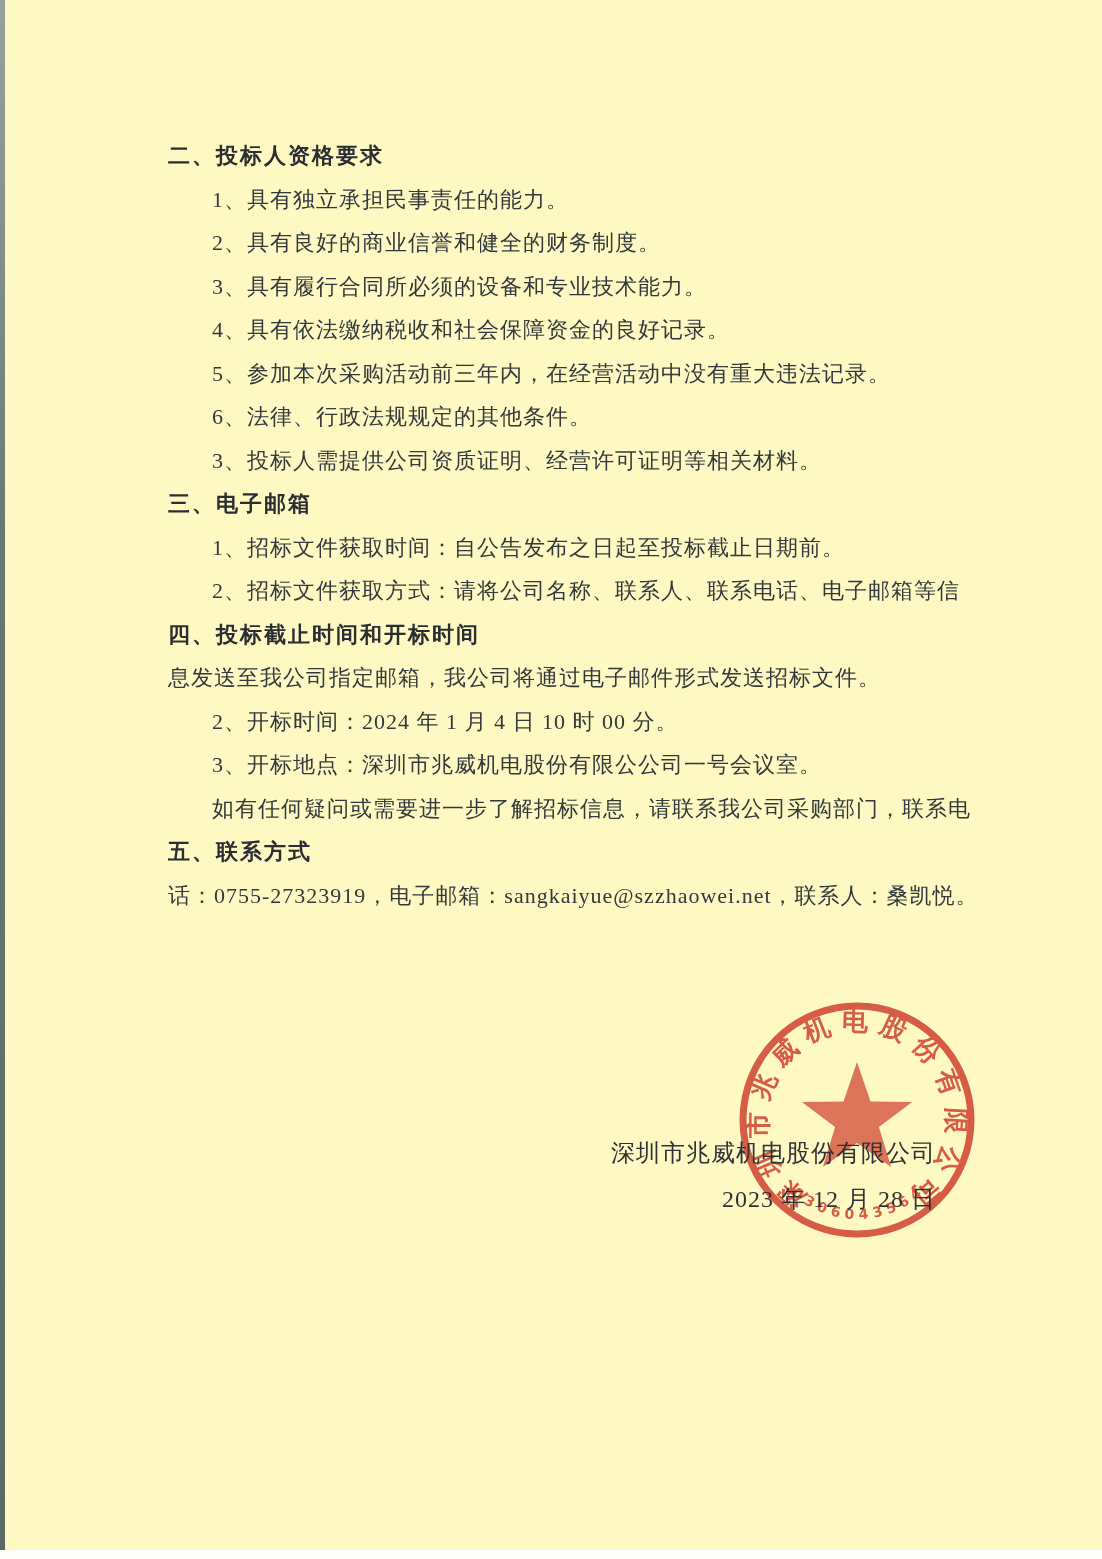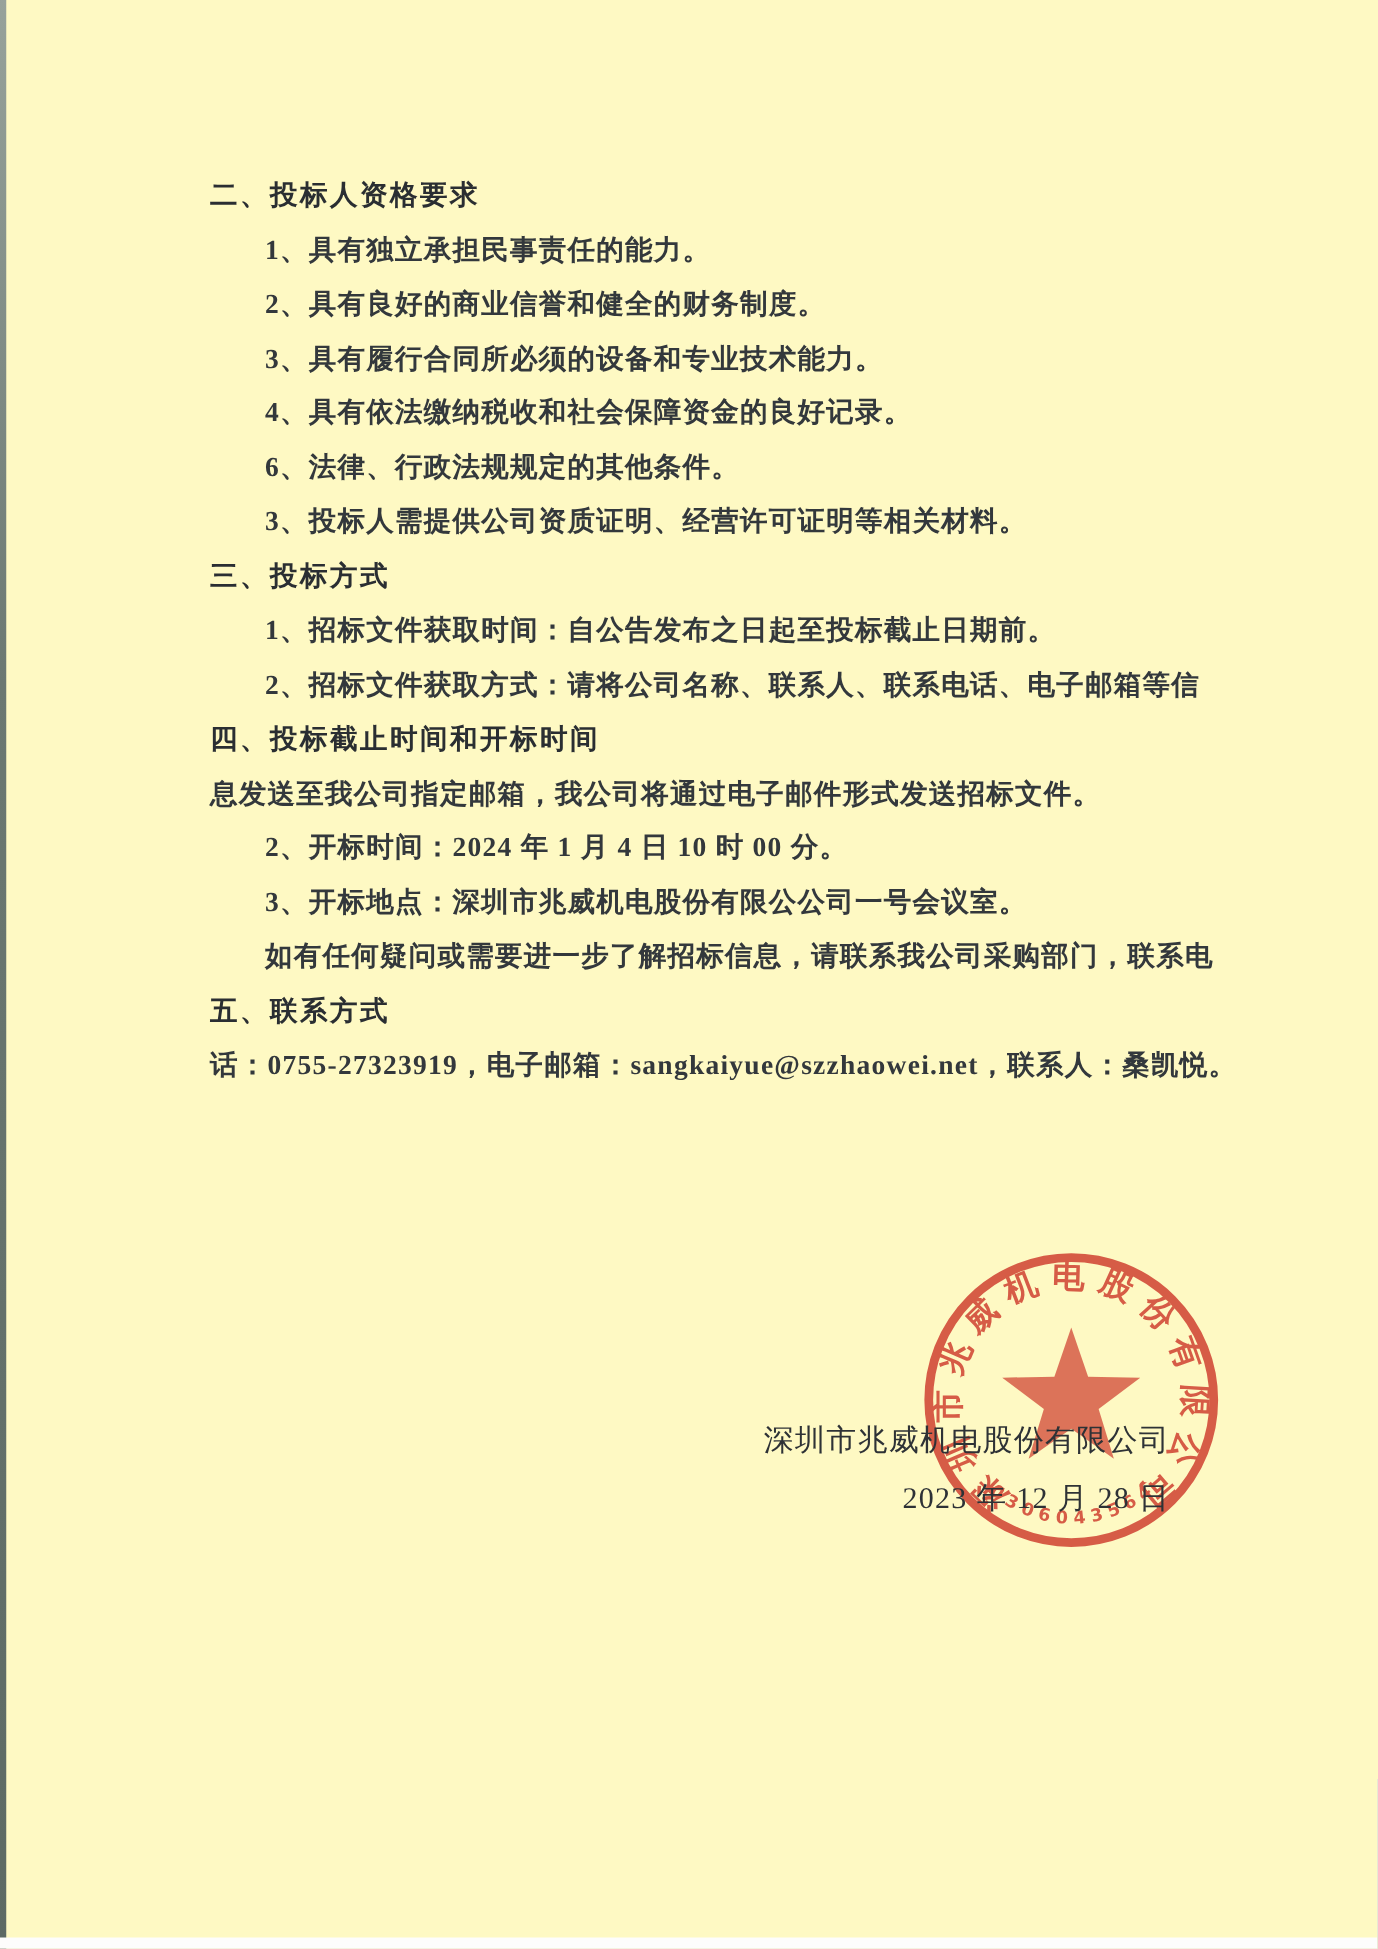--- a/index.html
+++ b/index.html
@@ -22,21 +22,20 @@
   }
   .doc-text {
     position:absolute; left:168px; top:134px; width:800px;
   }
   .line {
     margin:0;
     font-size:22px;
     line-height:43.5px;
     letter-spacing:1px;
     white-space:nowrap;
-    font-weight:bold;
   }
   .line.heading { font-weight:700; color:#2a2e32; letter-spacing:2px; }
   .line.item { text-indent:44px; }
   .line.cont { text-indent:0; }
   .sig-block {
     position:absolute; right:166px; top:1130px;
     text-align:right;
   }
   .sig-line {
     margin:0;
@@ -64,23 +63,24 @@
 <div class="page">
 
   <div class="scan-edge"></div>
 
   <div class="doc-text">
     <p class="line heading">二、投标人资格要求</p>
     <p class="line item">1、具有独立承担民事责任的能力。</p>
     <p class="line item">2、具有良好的商业信誉和健全的财务制度。</p>
     <p class="line item">3、具有履行合同所必须的设备和专业技术能力。</p>
     <p class="line item">4、具有依法缴纳税收和社会保障资金的良好记录。</p>
+    <p class="line item">5、参加本次采购活动前三年内，在经营活动中没有重大违法记录。</p>
     <p class="line item">6、法律、行政法规规定的其他条件。</p>
     <p class="line item">3、投标人需提供公司资质证明、经营许可证明等相关材料。</p>
-    <p class="line heading">三、投标方式</p>
+    <p class="line heading">三、电子邮箱</p>
     <p class="line item">1、招标文件获取时间：自公告发布之日起至投标截止日期前。</p>
     <p class="line item">2、招标文件获取方式：请将公司名称、联系人、联系电话、电子邮箱等信</p>
     <p class="line heading">四、投标截止时间和开标时间</p>
     <p class="line cont">息发送至我公司指定邮箱，我公司将通过电子邮件形式发送招标文件。</p>
     <p class="line item">2、开标时间：2024 年 1 月 4 日 10 时 00 分。</p>
     <p class="line item">3、开标地点：深圳市兆威机电股份有限公公司一号会议室。</p>
     <p class="line item">如有任何疑问或需要进一步了解招标信息，请联系我公司采购部门，联系电</p>
     <p class="line heading">五、联系方式</p>
     <p class="line cont">话：0755-27323919，电子邮箱：sangkaiyue@szzhaowei.net，联系人：桑凯悦。</p>
   </div>

